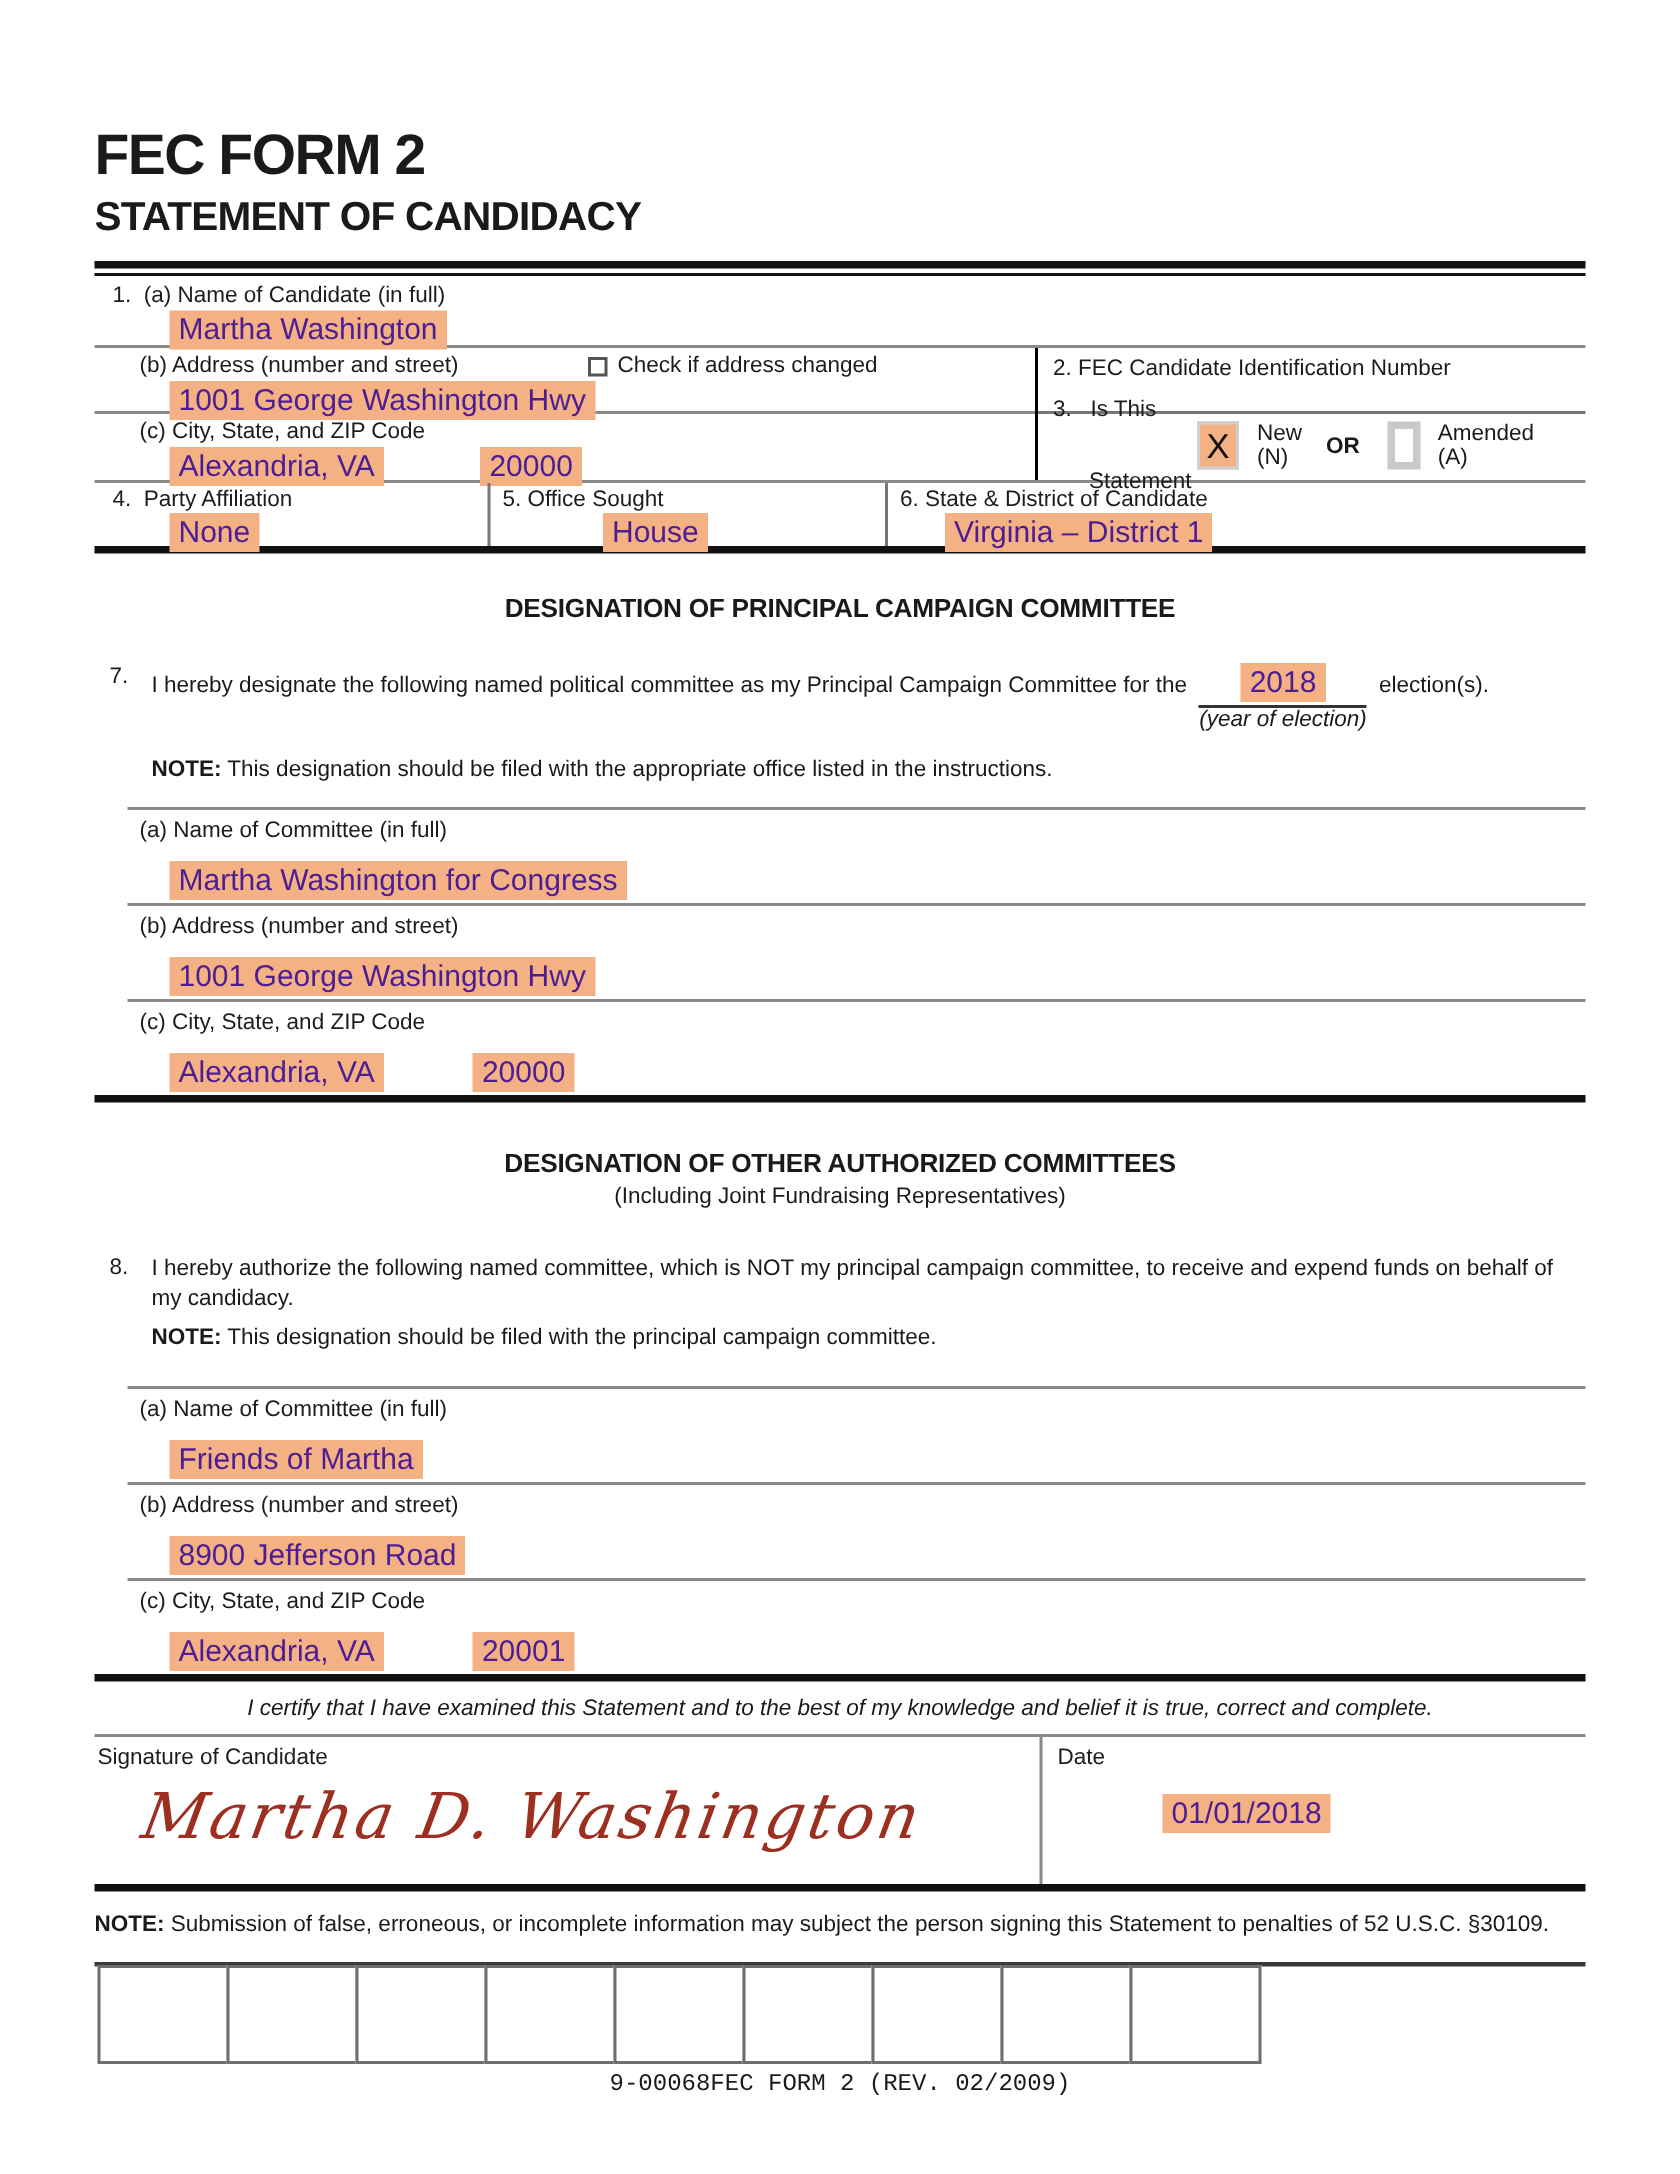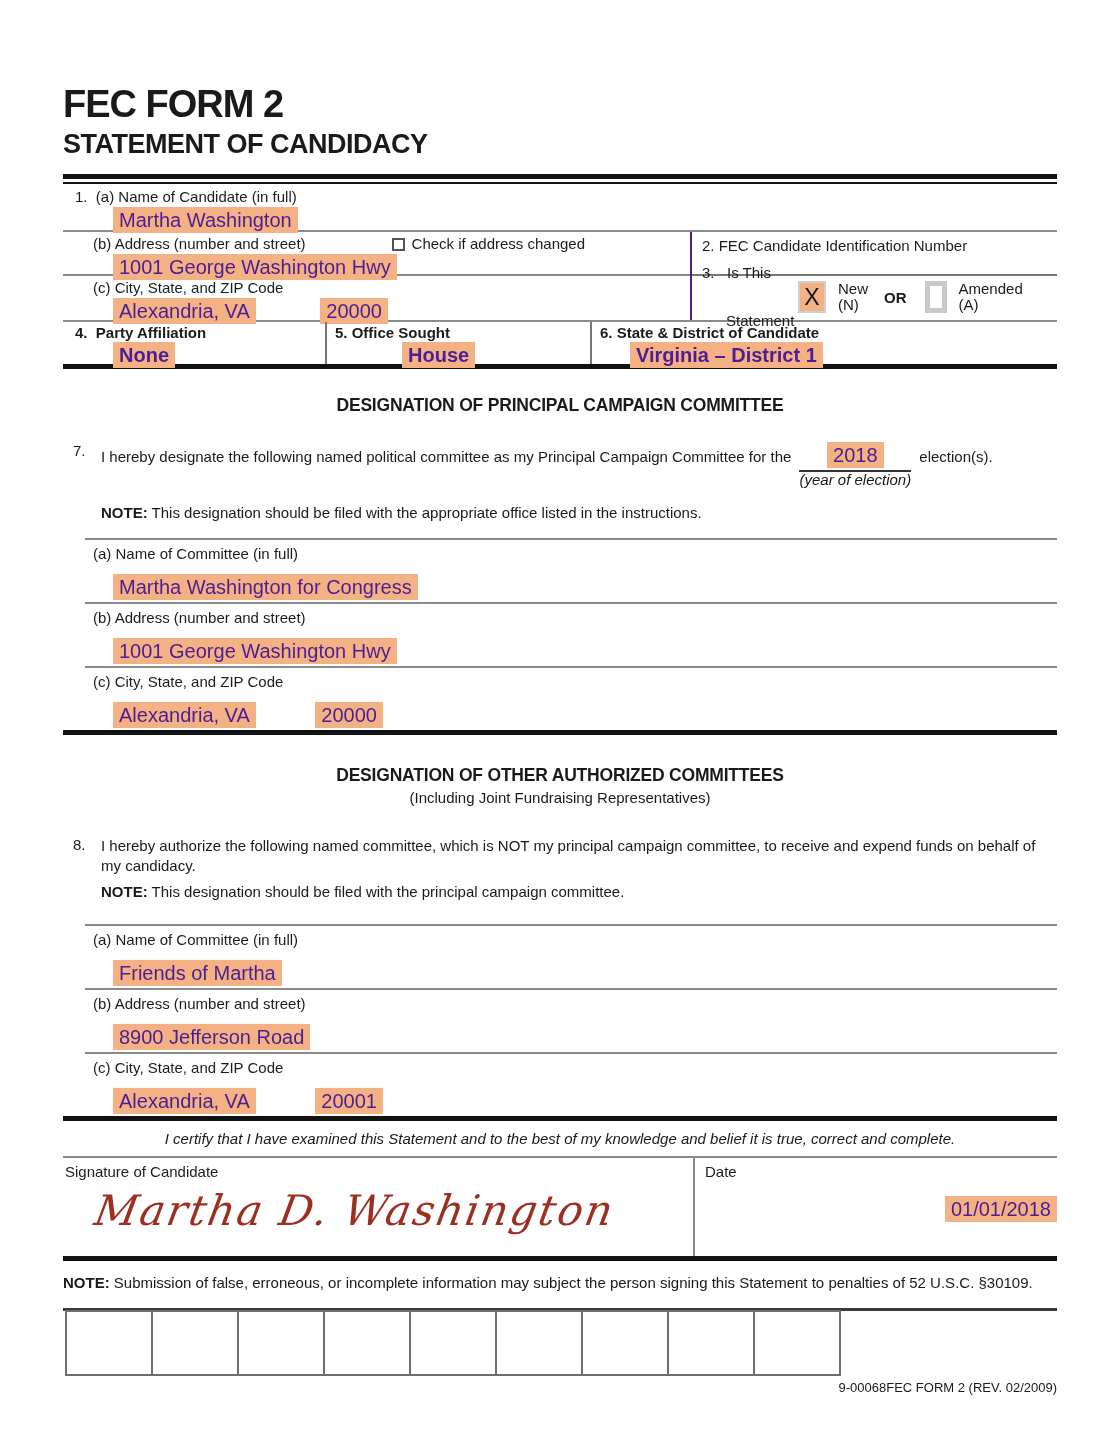--- a/index.html
+++ b/index.html
@@ -22,41 +22,41 @@
   .val {
     display: inline-block; background: #f4b183; font-size: 20px;
     line-height: 24px; padding: 1px 6px; color: #4c1d95;
   }
 
   
   .row-a { height: 46px; padding: 5px 0 0 12px; }
   .row-a .vline { margin: 2px 0 0 38px; }
   .bc { display: flex; height: 88px; }
   .bc-left { width: 627px; }
-  .bc-right { width: 367px; border-left: 2px solid #4c1d95; }
+  .bc-right { width: 367px; border-left: 2px solid #000000; }
   .row-b { height: 42px; padding: 4px 0 0 30px; }
   .lbl-row { display: flex; align-items: center; }
   .chk-group { display: inline-flex; align-items: center; margin-left: 86px; }
   .chk { width: 13px; height: 13px; border: 2px solid #555; display: inline-block; margin-right: 7px; background: #fff; }
   .row-b .vline, .row-c .vline { margin: 2px 0 0 20px; }
   .row-c { height: 44px; padding: 4px 0 0 30px; }
   .zip-gap { margin-left: 60px; }
   .cell2 { height: 44px; padding: 6px 0 0 10px; border-bottom: 2px solid #777; }
   .cell3 { height: 42px; padding: 0 0 0 10px; display: flex; align-items: center; }
   .st-lbl { width: 96px; }
   .st-l2 { padding-left: 24px; }
   .xbox {
     width: 28px; height: 32px; border: 2px solid #cfcfcf; background: #f4b183;
     display: flex; align-items: center; justify-content: center;
     font-size: 23px; color: #111; margin-right: 12px;
   }
   .obox { width: 22px; height: 32px; border: 5px solid #c9c9c9; background: #fff; display: inline-block; margin-right: 12px; }
   .code-block { font-size: 15px; line-height: 16px; margin-right: 16px; }
   .or { font-weight: bold; font-size: 15px; margin-right: 18px; }
-  .r456 { display: flex; height: 42px; font-weight: bold; }
+  .r456 { display: flex; height: 42px; }
   .c4 { width: 262px; padding: 3px 0 0 12px; }
   .c5 { width: 265px; border-left: 2px solid #777; padding: 3px 0 0 8px; }
   .c6 { flex: 1; border-left: 2px solid #777; padding: 3px 0 0 8px; }
   .c4 .vline { margin: 1px 0 0 38px; }
   .c5 .vline { margin: 1px 0 0 47px; padding-left: 20px; }
   .c6 .vline { margin: 1px 0 0 30px; }
 
   
   .sec-head { text-align: center; font-weight: bold; font-size: 17.5px; letter-spacing: -0.2px; }
   .sec-sub { text-align: center; font-size: 15px; margin-top: 3px; }
@@ -81,29 +81,29 @@
   
   .certify { font-style: italic; font-size: 15px; text-align: center; margin-top: 9px; }
   .sig-block { display: flex; height: 100px; margin-top: 9px; border-top: 2px solid #8a8a8a; }
   .sig-cell { width: 630px; padding: 6px 0 0 2px; }
   .signature {
     font-family: "DejaVu Serif", serif; font-style: italic; font-size: 42px;
     color: #9c2f1f; margin: 6px 0 0 26px; letter-spacing: 2px;
     transform: skewX(-10deg); transform-origin: left bottom; white-space: nowrap;
   }
   .date-cell { flex: 1; border-left: 2px solid #8a8a8a; padding: 6px 0 0 10px; }
-  .date-cell .vline { margin: 16px 0 0 70px; text-align: right; }
+  .date-cell .vline { margin: 16px 0 0 70px; }
   .note-cert { font-size: 15px; margin-top: 13px; }
 
   
   .boxes-rule { border-top: 3px solid #3a3a3a; margin-top: 17px; }
   .boxes { display: flex; margin-top: -1px; }
   .gbox { width: 88px; height: 66px; border: 2px solid #6e6e6e; background: #fff; margin-left: -2px; }
   .gbox:first-child { margin-left: 2px; }
-  .footer { display: flex; justify-content: flex-end; font-size: 13px; margin-top: 4px; }
+  .footer { display: flex; justify-content: center; font-size: 16px; margin-top: 4px; font-family: Liberation Mono, monospace; }
 </style>
 </head>
 <body>
 
 <div class="page">
 
   <div>
     <div class="h1">FEC FORM 2</div>
     <div class="h2">STATEMENT OF CANDIDACY</div>
   </div>

